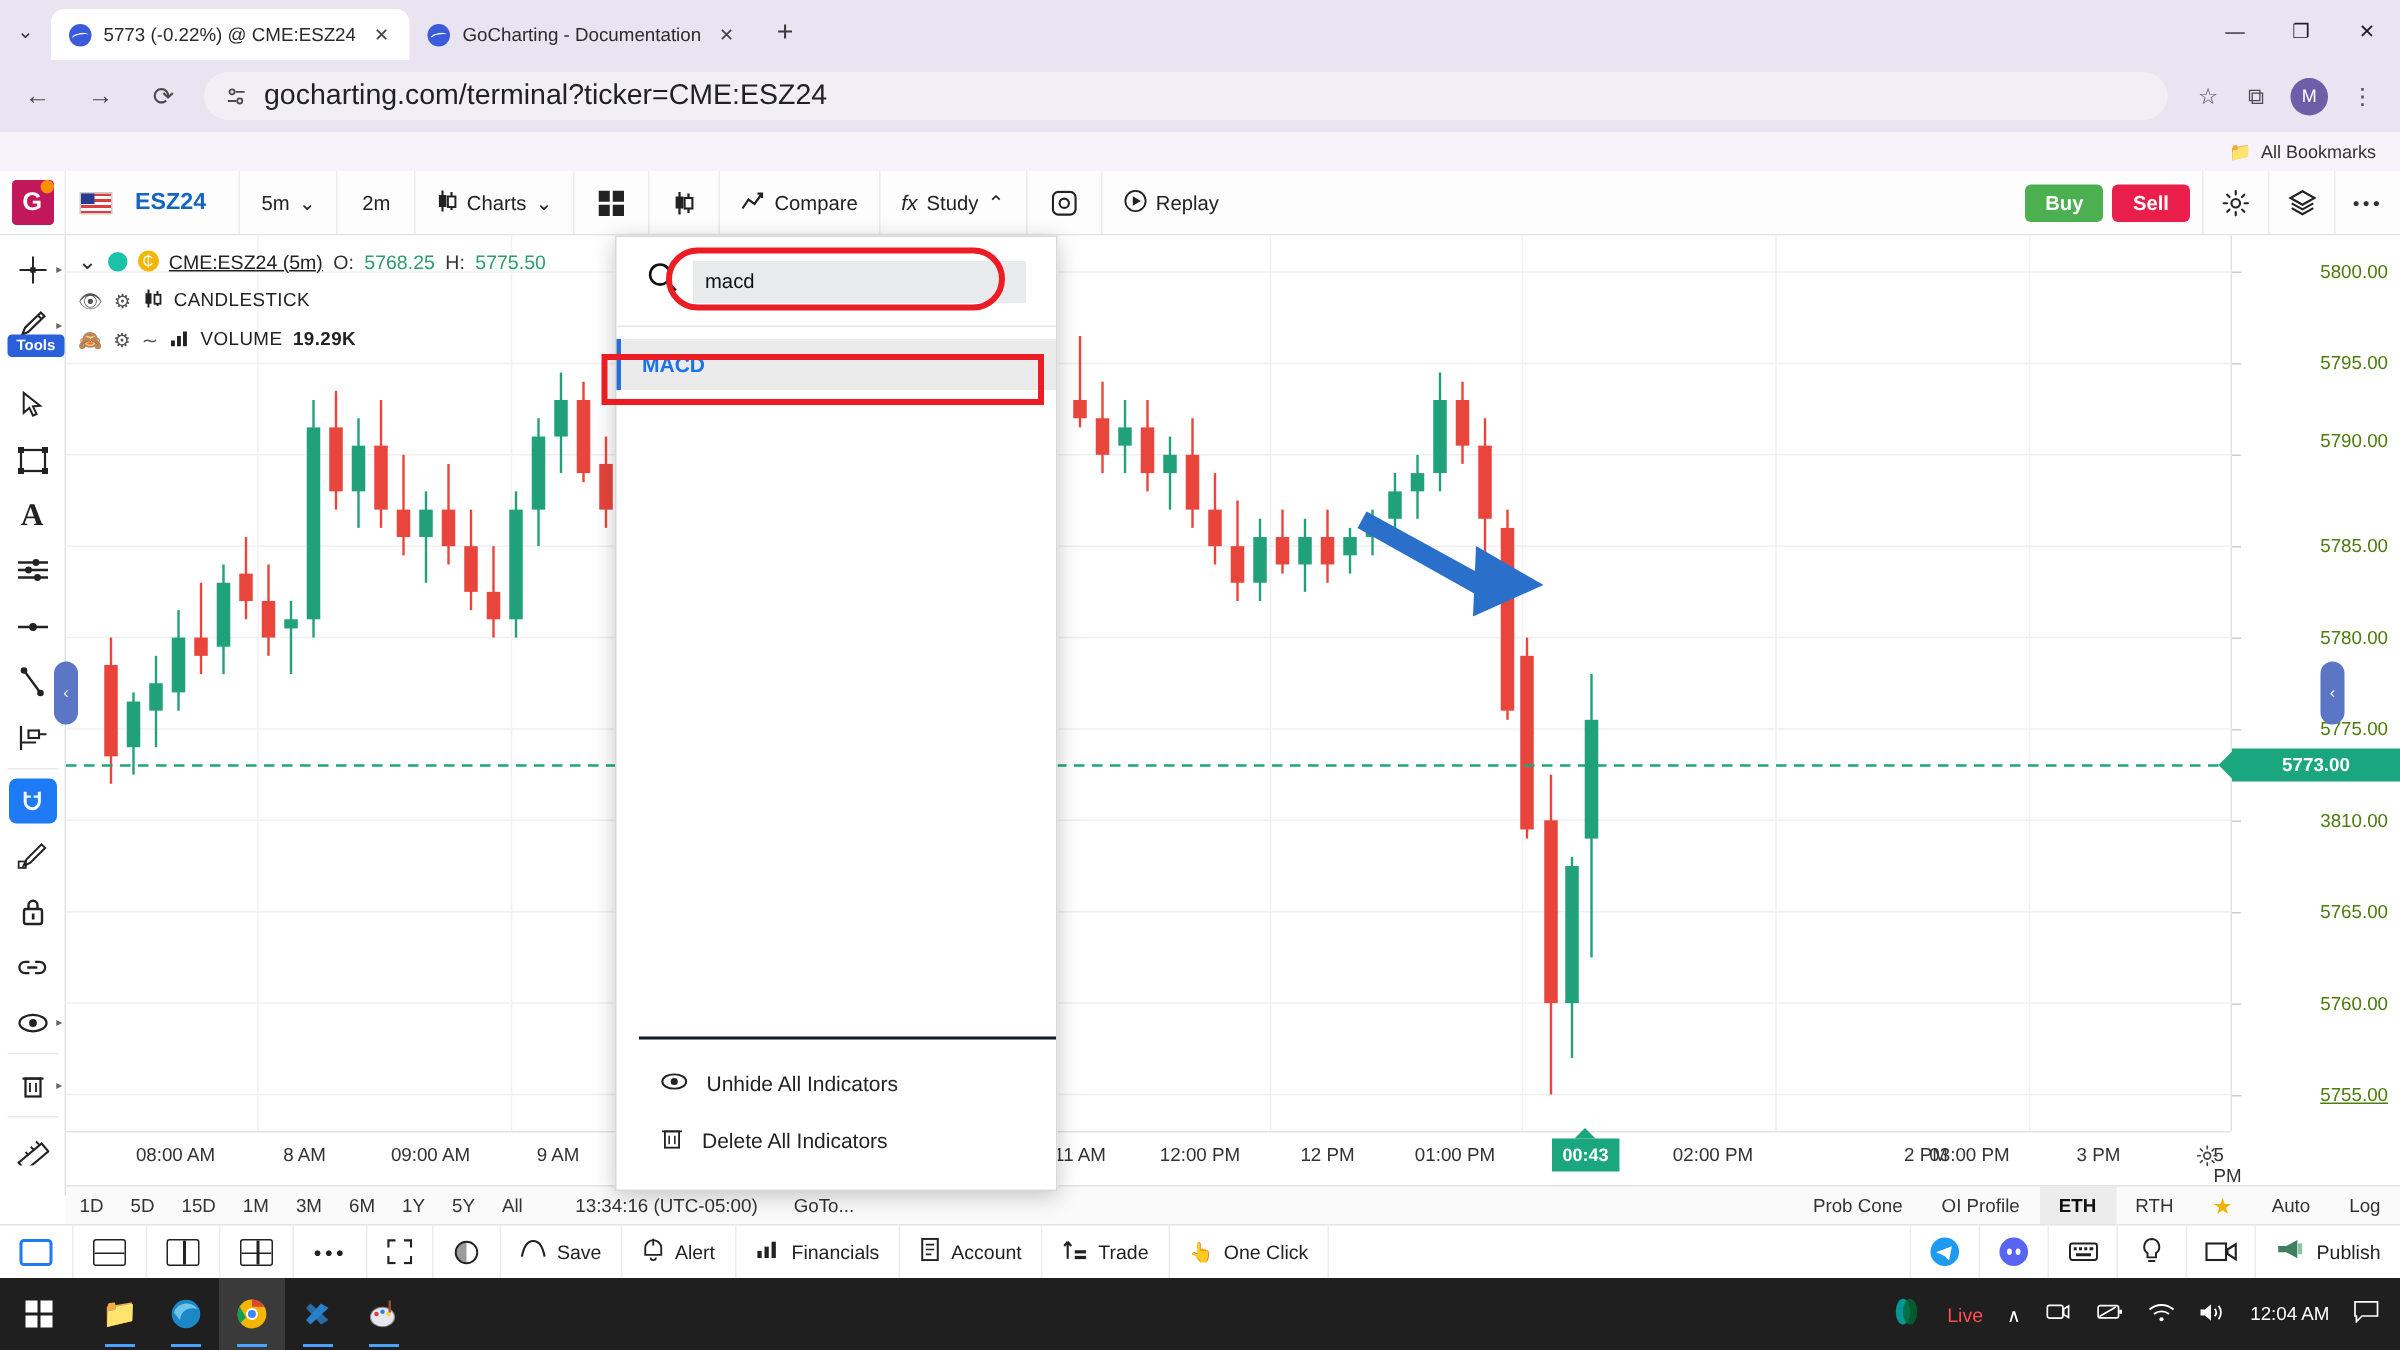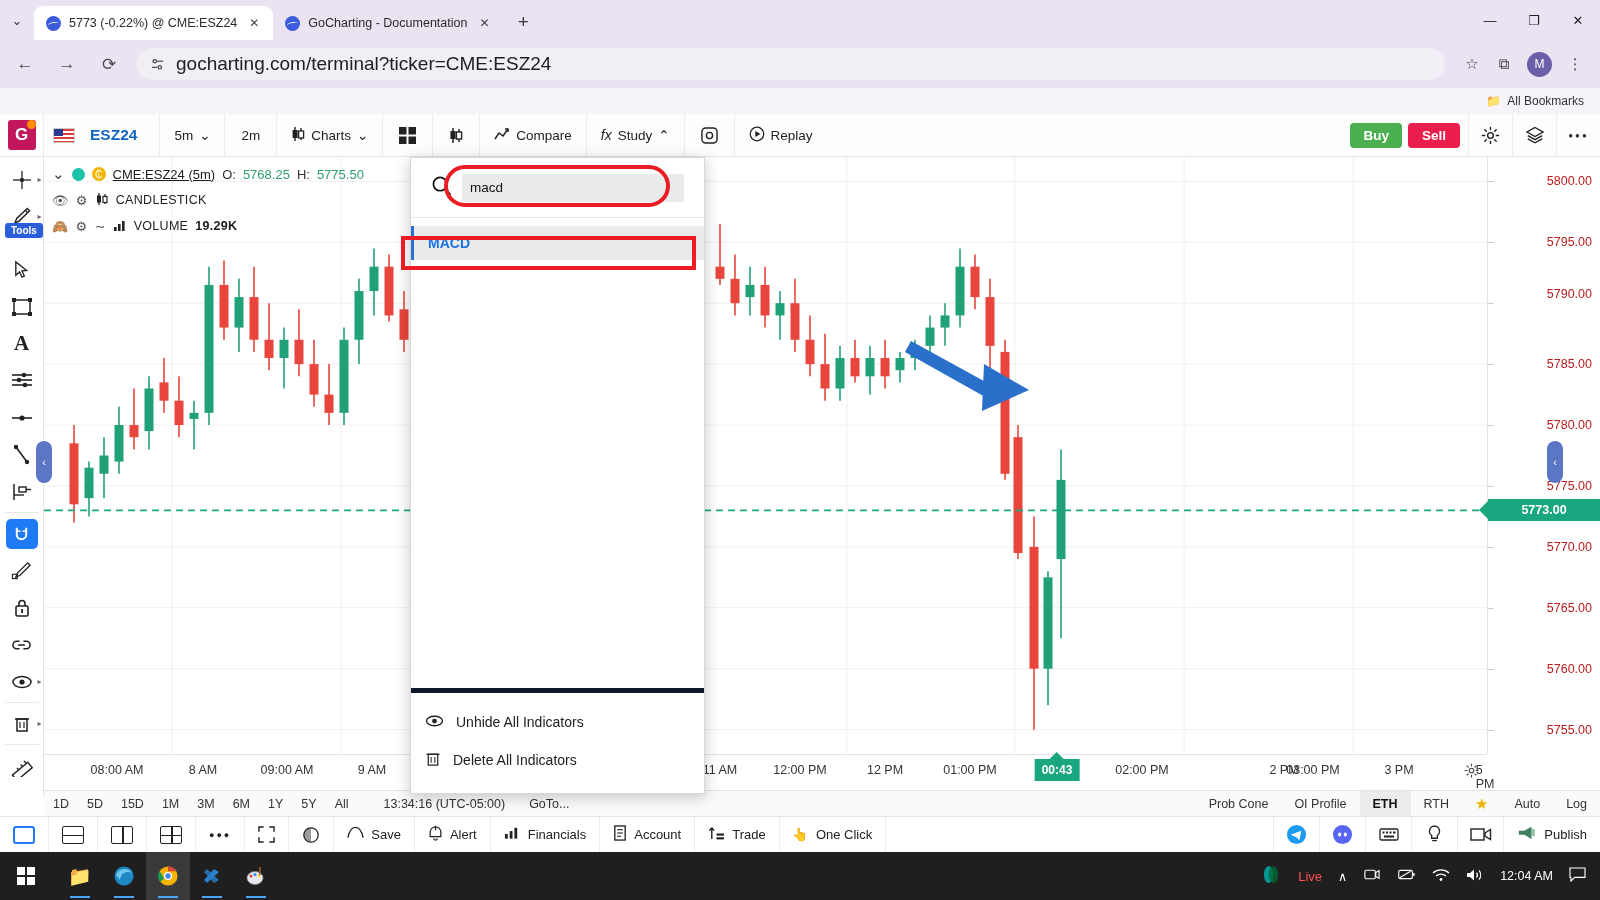--- a/index.html
+++ b/index.html
@@ -93,21 +93,21 @@
   .dot-t { width:13px; height:13px; border-radius:50%; background:#1bc2a7; }
   .dot-y { width:14px; height:14px; border-radius:50%; background:#f2b705; color:#fff; font-size:10px;
      display:flex; align-items:center; justify-content:center; }
   .tk { text-decoration:underline; color:#222; }
   .g { color:#2e9e6b; }
   .ohlc { color:#333; }
   .eyeic { color:#555; font-size:13px; }
   .candle-ic { display:inline-block; width:14px; }
   .axisR { position:absolute; left:1487px; top:157px; width:113px; height:597px; background:#fff;
      border-left:1px solid #e3e3e3; }
-  .ptick { position:absolute; right:8px; font-size:12.5px; color:#b91c1c; transform:translateY(-50%); }
+  .ptick { position:absolute; right:8px; font-size:12.5px; color:#4d7c0f; transform:translateY(-50%); }
   .ptickmark { position:absolute; left:0; width:6px; height:1px; background:#ccc; }
   .pbadge { position:absolute; left:0px; width:100%; height:22px; background:#1aa67e; color:#fff;
      font-size:12.5px; font-weight:bold; display:flex; align-items:center; justify-content:center;
      transform:translateY(-50%); }
   .pbadge::before { content:""; position:absolute; left:-9px; top:0; border:11px solid transparent;
      border-right-color:#1aa67e; border-left-width:0; }
   .axisB { position:absolute; left:44px; top:754px; width:1443px; height:36px; background:#fff;
      border-top:1px solid #e3e3e3; }
   .ttick { position:absolute; top:8px; font-size:12.5px; color:#333; transform:translateX(-50%); }
   .cdown { position:absolute; top:4px; height:22px; background:#1aa67e; color:#fff; font-size:12px;
@@ -124,21 +124,21 @@
      border:1px solid #d8d8d8; box-shadow:0 3px 14px rgba(0,0,0,.22); z-index:20;
      display:flex; flex-direction:column; }
   .psearch { height:60px; display:flex; align-items:center; gap:10px; padding:0 20px;
      border-bottom:1px solid #e6e6e6; }
   .psearch-ico { font-size:19px; color:#222; }
   .pinput { flex:1; height:28px; background:#e9eaec; border:none; font-size:13.5px; color:#111;
      padding:0 8px; font-family:"Liberation Sans", sans-serif; }
   .plist { flex:1; padding-top:8px; }
   .pitem { height:34px; display:flex; align-items:center; padding-left:14px; font-size:14px;
      font-weight:bold; color:#1a73e8; background:#ebebeb; border-left:3px solid #2b6fd4; }
-  .pfoot { border-top:5px solid #0f172a; padding:10px 0 14px; }
+  .pfoot { border-top:2px solid #0f172a; padding:10px 0 14px;margin-left:15px; }
   .pfrow { height:38px; display:flex; align-items:center; gap:12px; padding-left:14px;
      font-size:14px; color:#222; }
   .annot-oval { position:absolute; left:444px; top:165px; width:226px; height:42px;
      border:4px solid #ec1c24; border-radius:22px; z-index:22; }
   .annot-rect { position:absolute; left:401px; top:236px; width:295px; height:34px;
      border:4px solid #ec1c24; z-index:22; }
 
   
   .statusbar { position:absolute; left:44px; top:790px; width:1556px; height:26px; background:#fafafa;
      border-top:1px solid #e3e3e3; display:flex; align-items:center; font-size:12.5px; color:#333; }
@@ -618,27 +618,27 @@
     <div class="ptick" style="top: 85.2857px;">5795.00</div>
     <div class="ptickmark" style="top: 85.2857px;"></div>
     <div class="ptick" style="top: 137px;">5790.00</div>
     <div class="ptickmark" style="top: 146.204px;"></div>
     <div class="ptick" style="top: 207.122px;">5785.00</div>
     <div class="ptickmark" style="top: 207.122px;"></div>
     <div class="ptick" style="top: 268.041px;">5780.00</div>
     <div class="ptickmark" style="top: 268.041px;"></div>
     <div class="ptick" style="top: 328.959px;">5775.00</div>
     <div class="ptickmark" style="top: 328.959px;"></div>
-    <div class="ptick" style="top: 389.878px;">5770.00</div>
+    <div class="ptick" style="top: 389.878px;">3810.00</div>
     <div class="ptickmark" style="top: 389.878px;"></div>
     <div class="ptick" style="top: 450.796px;">5765.00</div>
     <div class="ptickmark" style="top: 450.796px;"></div>
     <div class="ptick" style="top: 511.714px;">5760.00</div>
     <div class="ptickmark" style="top: 511.714px;"></div>
-    <div class="ptick" style="top: 572.633px;">5755.00</div>
+    <div class="ptick" style="top: 572.633px; text-decoration: underline;">5755.00</div>
     <div class="ptickmark" style="top: 572.633px;"></div>
     <div class="pbadge" style="top: 353.327px;">5773.00</div>
   </div>
 
 <div class="axisB">
   <div class="gearB">
     <svg width="15" height="15" viewBox="0 0 20 20">
         <circle cx="10" cy="10" r="3" fill="none" stroke="#444" stroke-width="1.5"></circle>
         <path d="M10 1.5v2.3M10 16.2v2.3M1.5 10h2.3M16.2 10h2.3M4 4l1.6 1.6M14.4 14.4L16 16M16 4l-1.6 1.6M5.6 14.4L4 16" stroke="#444" stroke-width="1.5" stroke-linecap="round"></path>
       </svg>

